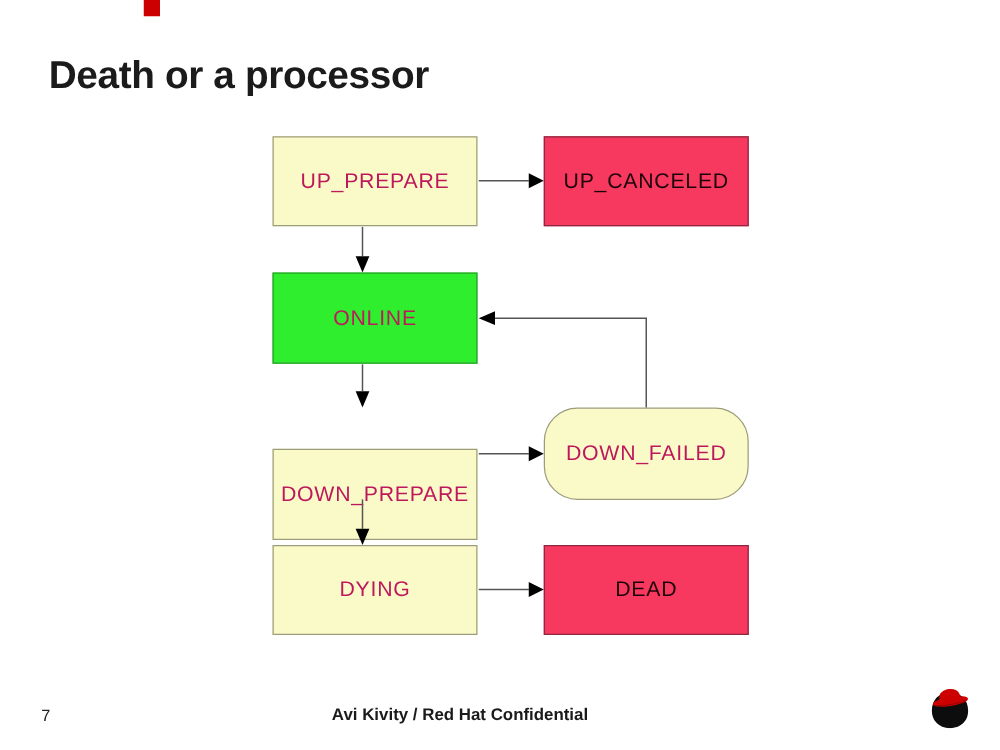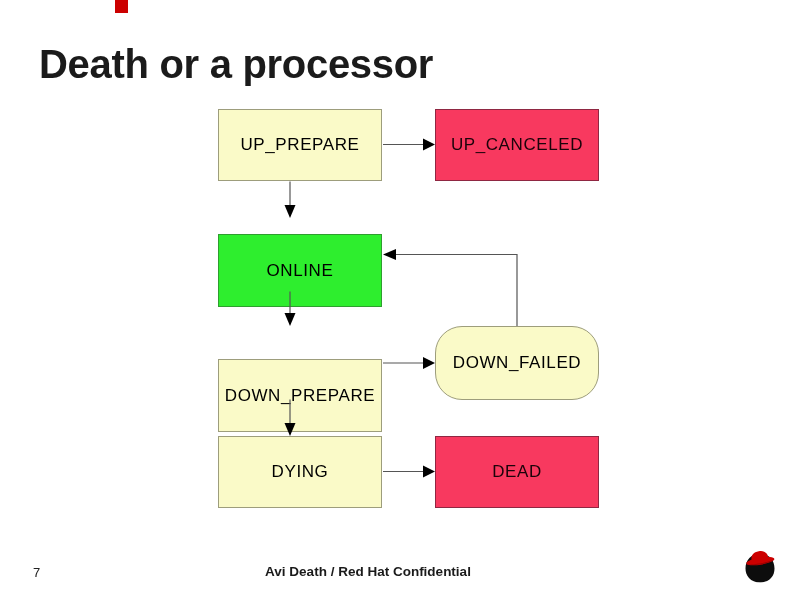--- a/index.html
+++ b/index.html
@@ -6,27 +6,27 @@
   .slide {
     position:relative; width:800px; height:600px; background:#ffffff;
     font-family:"Liberation Sans", sans-serif; overflow:hidden;
   }
   .red-tab {
     position:absolute; left:115px; top:0; width:13px; height:13px;
     background:#cc0000;
   }
   .slide-title {
     position:absolute; left:39px; top:42px;
-    font-size:40px; font-weight:bold; color:#1b1b1b; letter-spacing:-0.3px;
+    font-size:31px; font-weight:bold; color:#1b1b1b; letter-spacing:-0.3px;
     white-space:nowrap;
   }
   .node {
     position:absolute; box-sizing:border-box;
     display:flex; align-items:center; justify-content:center;
-    font-size:17px; letter-spacing:0.6px; color:#000000;
+    font-size:17px; letter-spacing:0.6px; color:#be185d;
     white-space:nowrap;
   }
   .node.cream { border:1px solid #9d9d7c; }
   .node.green { border:1px solid #2f9e2f; }
   .node.pink  { border:1px solid #8f2742; color:#1c030a;text-align:center; }
 
   #n-up-prepare   { left:218px; top:109px; width:164px; height:72px; }
   #n-up-canceled  { left:435px; top:109px; width:164px; height:72px; }
   #n-online       { left:218px; top:218px; width:164px; height:73px; }
   #n-down-prepare { left:218px; top:326px; width:164px; height:73px;margin-top:33px; }
@@ -56,21 +56,21 @@
   <div class="red-tab"></div>
 
   <div class="slide-title">Death or a processor</div>
 
   <div class="node cream" id="n-up-prepare" style="background: rgb(250, 250, 200);">
     <span>UP_PREPARE</span>
   </div>
   <div class="node pink" id="n-up-canceled" style="background: rgb(248, 57, 95);">
     <span>UP_CANCELED</span>
   </div>
-  <div class="node green" id="n-online" style="background: rgb(46, 238, 46); margin-top: 16px;">
+  <div class="node green" id="n-online" style="background: rgb(46, 238, 46);">
     <span>ONLINE</span>
   </div>
   <div class="node cream" id="n-down-prepare" style="background: rgb(250, 250, 200);">
     <span>DOWN_PREPARE</span>
   </div>
   <div class="node cream" id="n-down-failed" style="background: rgb(250, 250, 200); border-radius: 27px;">
     <span>DOWN_FAILED</span>
   </div>
   <div class="node pink" id="n-dead" style="background: rgb(248, 57, 95);">
     <span>DEAD</span>
@@ -97,21 +97,21 @@
     <polygon points="396,249 396,260 383,254.5"></polygon>
 
     <line x1="290" y1="399.5" x2="290" y2="423"></line>
     <polygon points="284.5,423 295.5,423 290,436"></polygon>
 
     <line x1="383" y1="471.5" x2="423" y2="471.5"></line>
     <polygon points="423,465.5 423,477.5 435,471.5"></polygon>
   </svg>
 
   <div class="page-number">7</div>
-  <div class="footer-text">Avi Death / Red Hat Confidential</div>
+  <div class="footer-text">Avi Kivity / Red Hat Confidential</div>
 
   <svg class="logo" viewBox="0 0 38 41" aria-hidden="true">
 
     <path d="M19,8 C28,8 33.5,14 33.5,22.5 C33.5,26 32.5,29.5 30,32
              C27.5,34.8 23.5,36.5 19,36.5 C14.5,36.5 10.5,34.8 8,32
              C5.5,29.3 4.5,26 4.5,22.5 C4.5,14 10,8 19,8 Z" fill="#0d0d0d"></path>
 
     <path d="M12,35.5 C14,36.8 24,36.8 26,35.3 C24,37.5 14,37.6 12,35.5 Z" fill="#ffffff" opacity="0.85"></path>
 
     <g transform="rotate(-9 19 13)">

